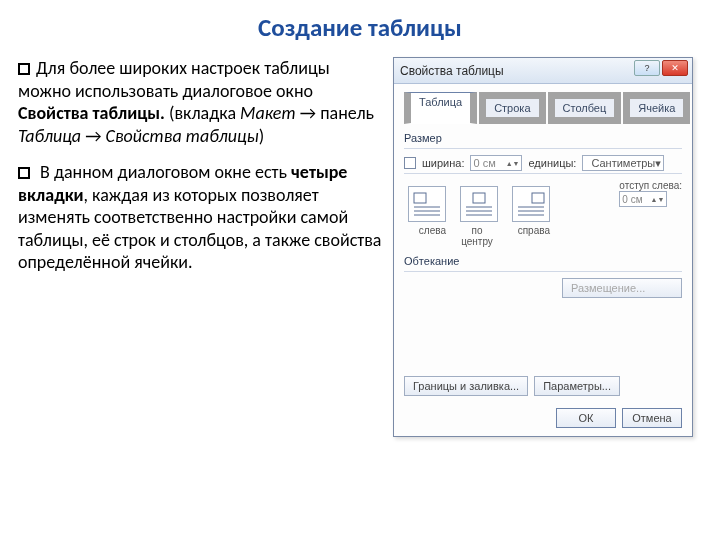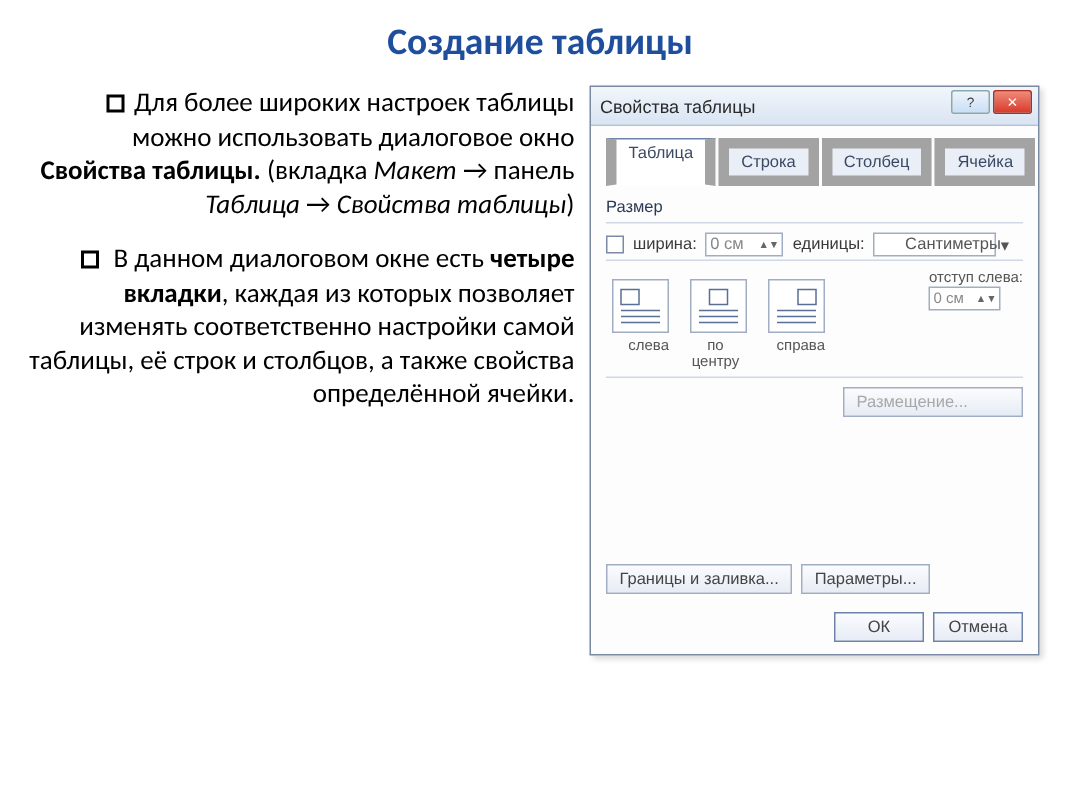--- a/index.html
+++ b/index.html
@@ -23,21 +23,21 @@
     display: flex;
     gap: 10px;
     padding: 0 18px;
   }
   .left-col {
     width: 365px;
     font-size: 18px;
     line-height: 1.25;
     color: #000;
   }
-  .para { margin-bottom: 14px; text-align: right; }
+  .para { margin-bottom: 14px; }
   .bullet-sq {
     display: inline-block;
     width: 12px; height: 12px;
     border: 2px solid #000;
     margin-right: 6px;
     vertical-align: -1px;
   }
   .i { font-style: italic; }
   .b { font-weight: bold; }
 
@@ -97,21 +97,21 @@
   .row { display: flex; align-items: center; gap: 6px; }
   .chk { width: 12px; height: 12px; border: 1px solid #7a8aa6; background: #fff; }
   .spin {
     display: inline-flex; align-items: center;
     border: 1px solid #a0adc2; padding: 1px 2px; background: #fff;
     height: 16px; width: 52px; justify-content: space-between;
     color: #888;
   }
   .spin .arrows { display: flex; flex-direction: column; line-height: 5px; font-size: 7px; color: #666; }
   .mini-select {
-    border: 1px solid #a0adc2; padding: 1px 20px; background: #fff;
+    border: 1px solid #a0adc2; padding: 1px 8px; background: #fff;
     height: 16px; width: 82px; display: inline-flex; align-items: center;
     justify-content: space-between; color: #555;
   }
   .align-grid { display: flex; gap: 10px; margin: 6px 0 2px 0; }
   .align-col { display: flex; flex-direction: column; align-items: flex-end; gap: 3px; width: 42px; }
   .align-box {
     width: 38px; height: 36px;
     border: 1px solid #a0adc2;
     background: #fff;
     display: flex; align-items: center; justify-content: center;
@@ -225,20 +225,21 @@
         </div>
         <div class="indent-block">
           <div>отступ слева:</div>
           <span class="spin">
             <span>0 см</span>
             <span class="arrows">▲▼</span>
           </span>
         </div>
       </div>
 
+      <div class="group-label">Обтекание</div>
       <div class="hr-line"></div>
       <div class="sub-row">
         <div class="align-grid">
         </div>
         <div style="margin-left:auto; align-self:flex-end;">
           <div class="btn disabled btn-wide">Размещение...</div>
         </div>
       </div>
 
     </div>

